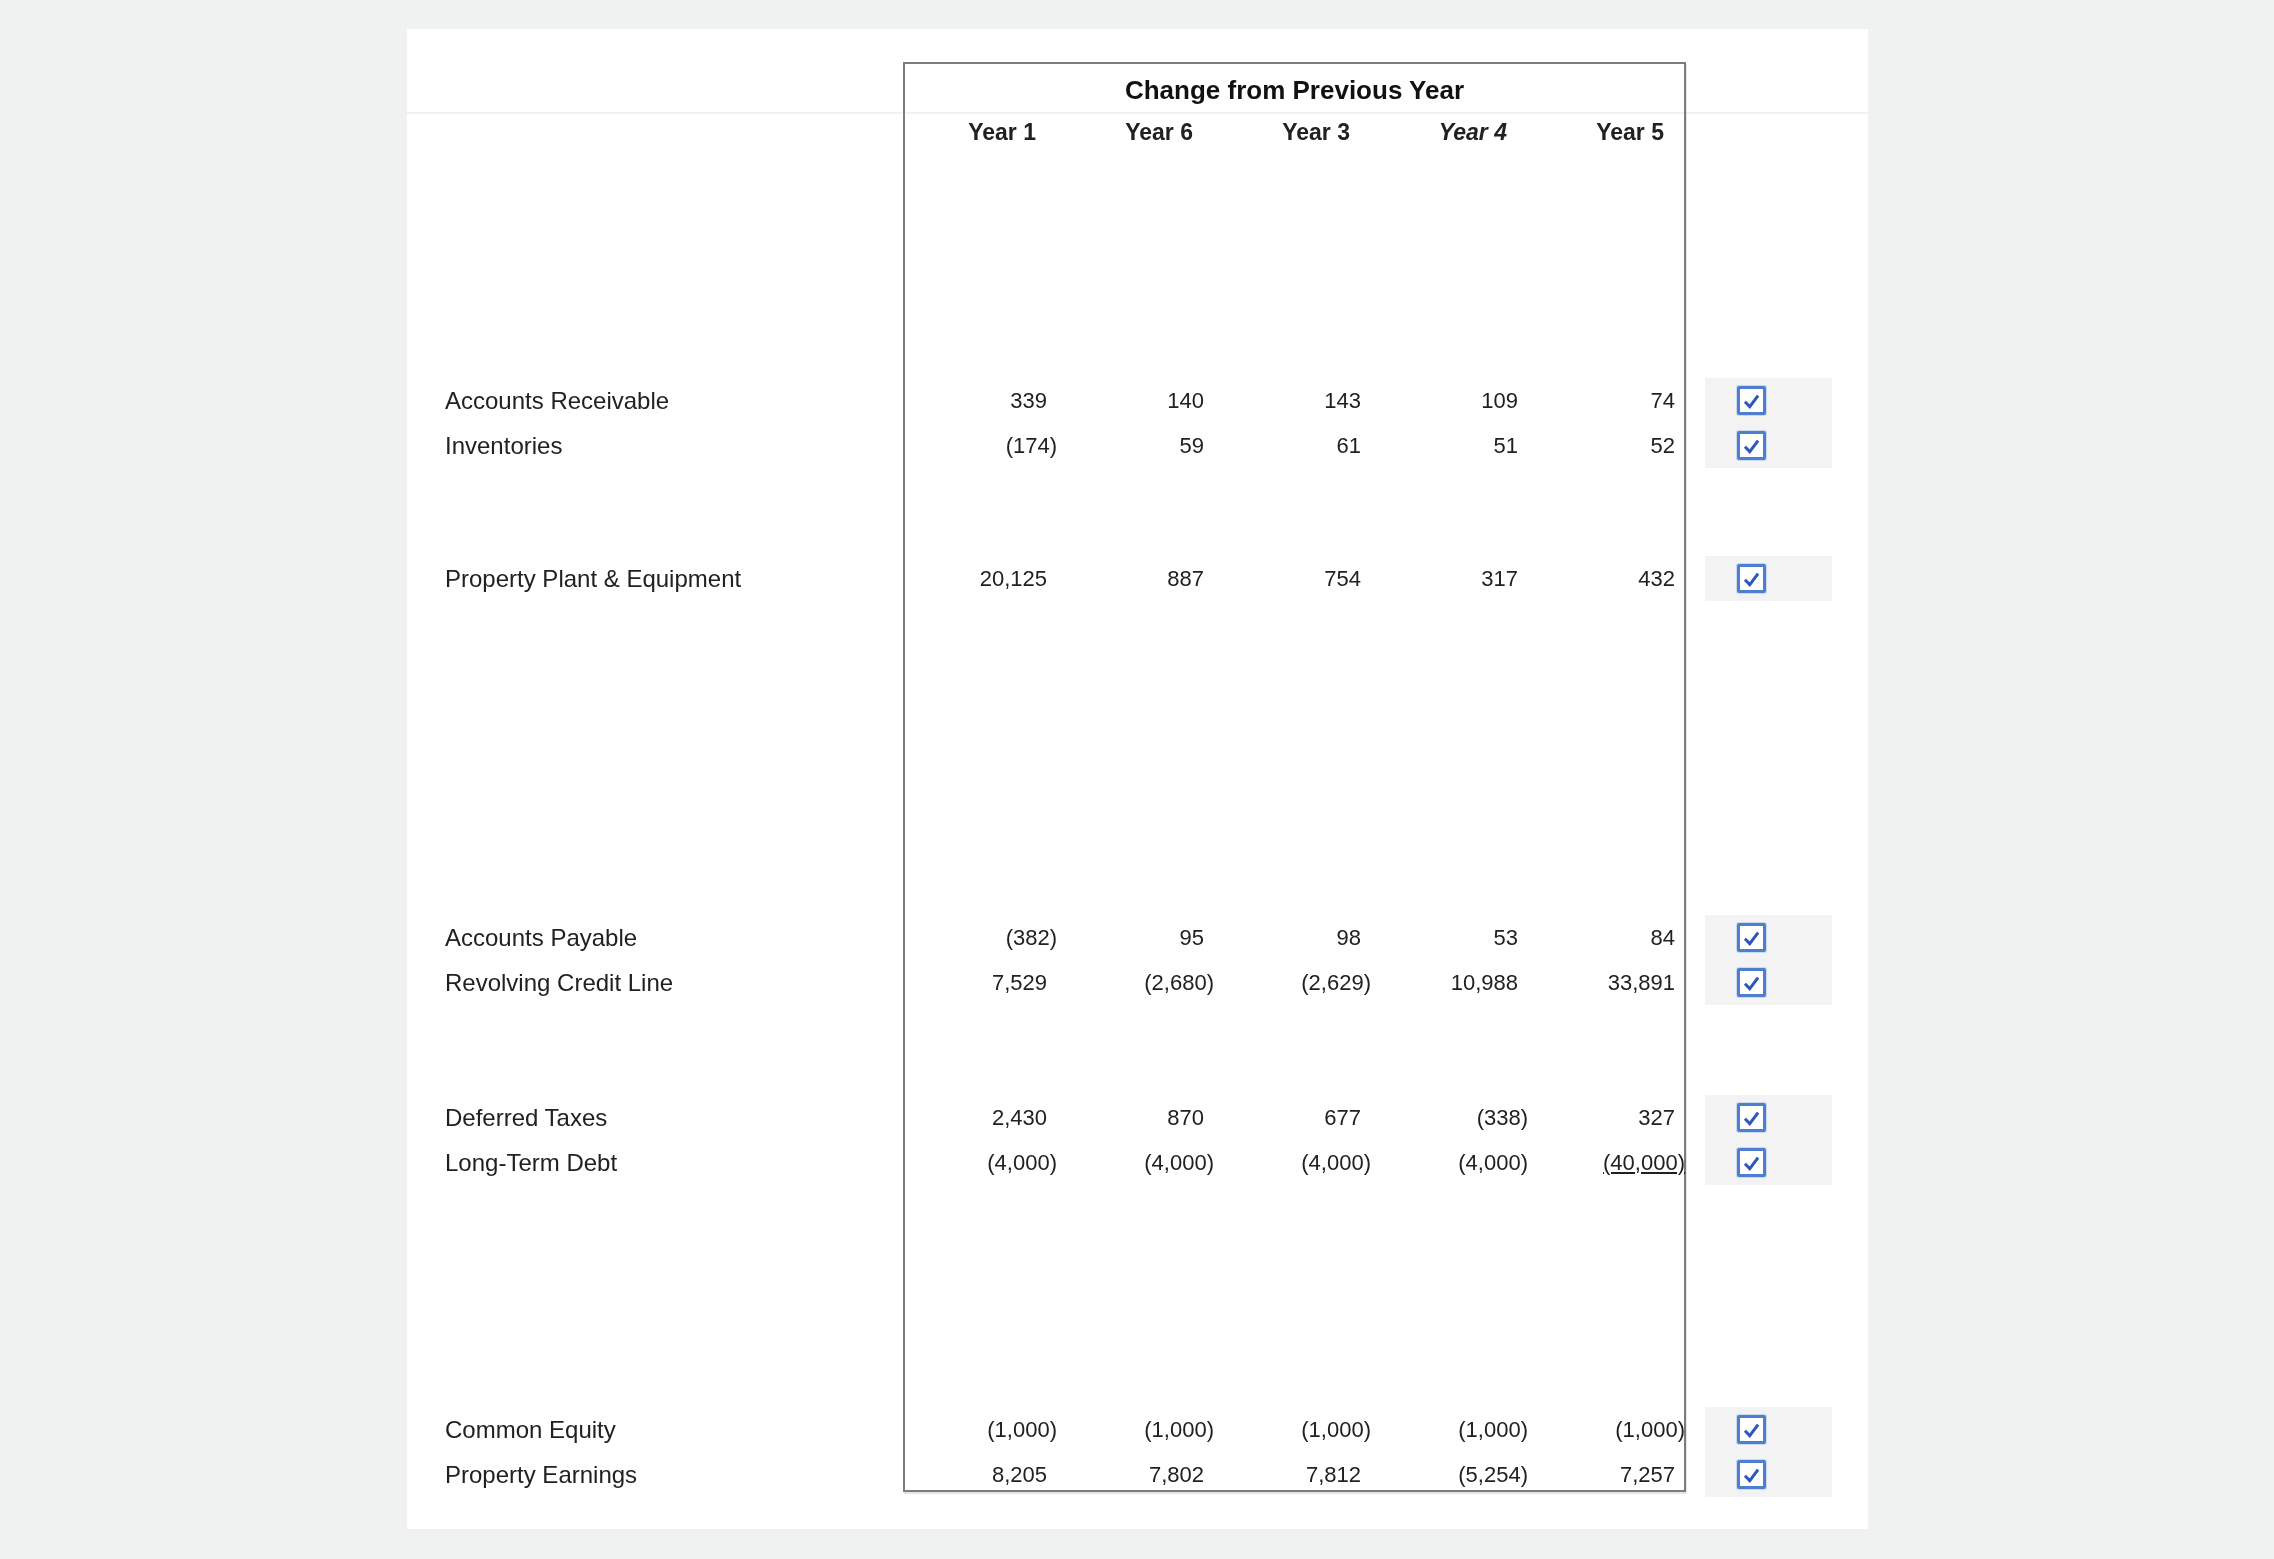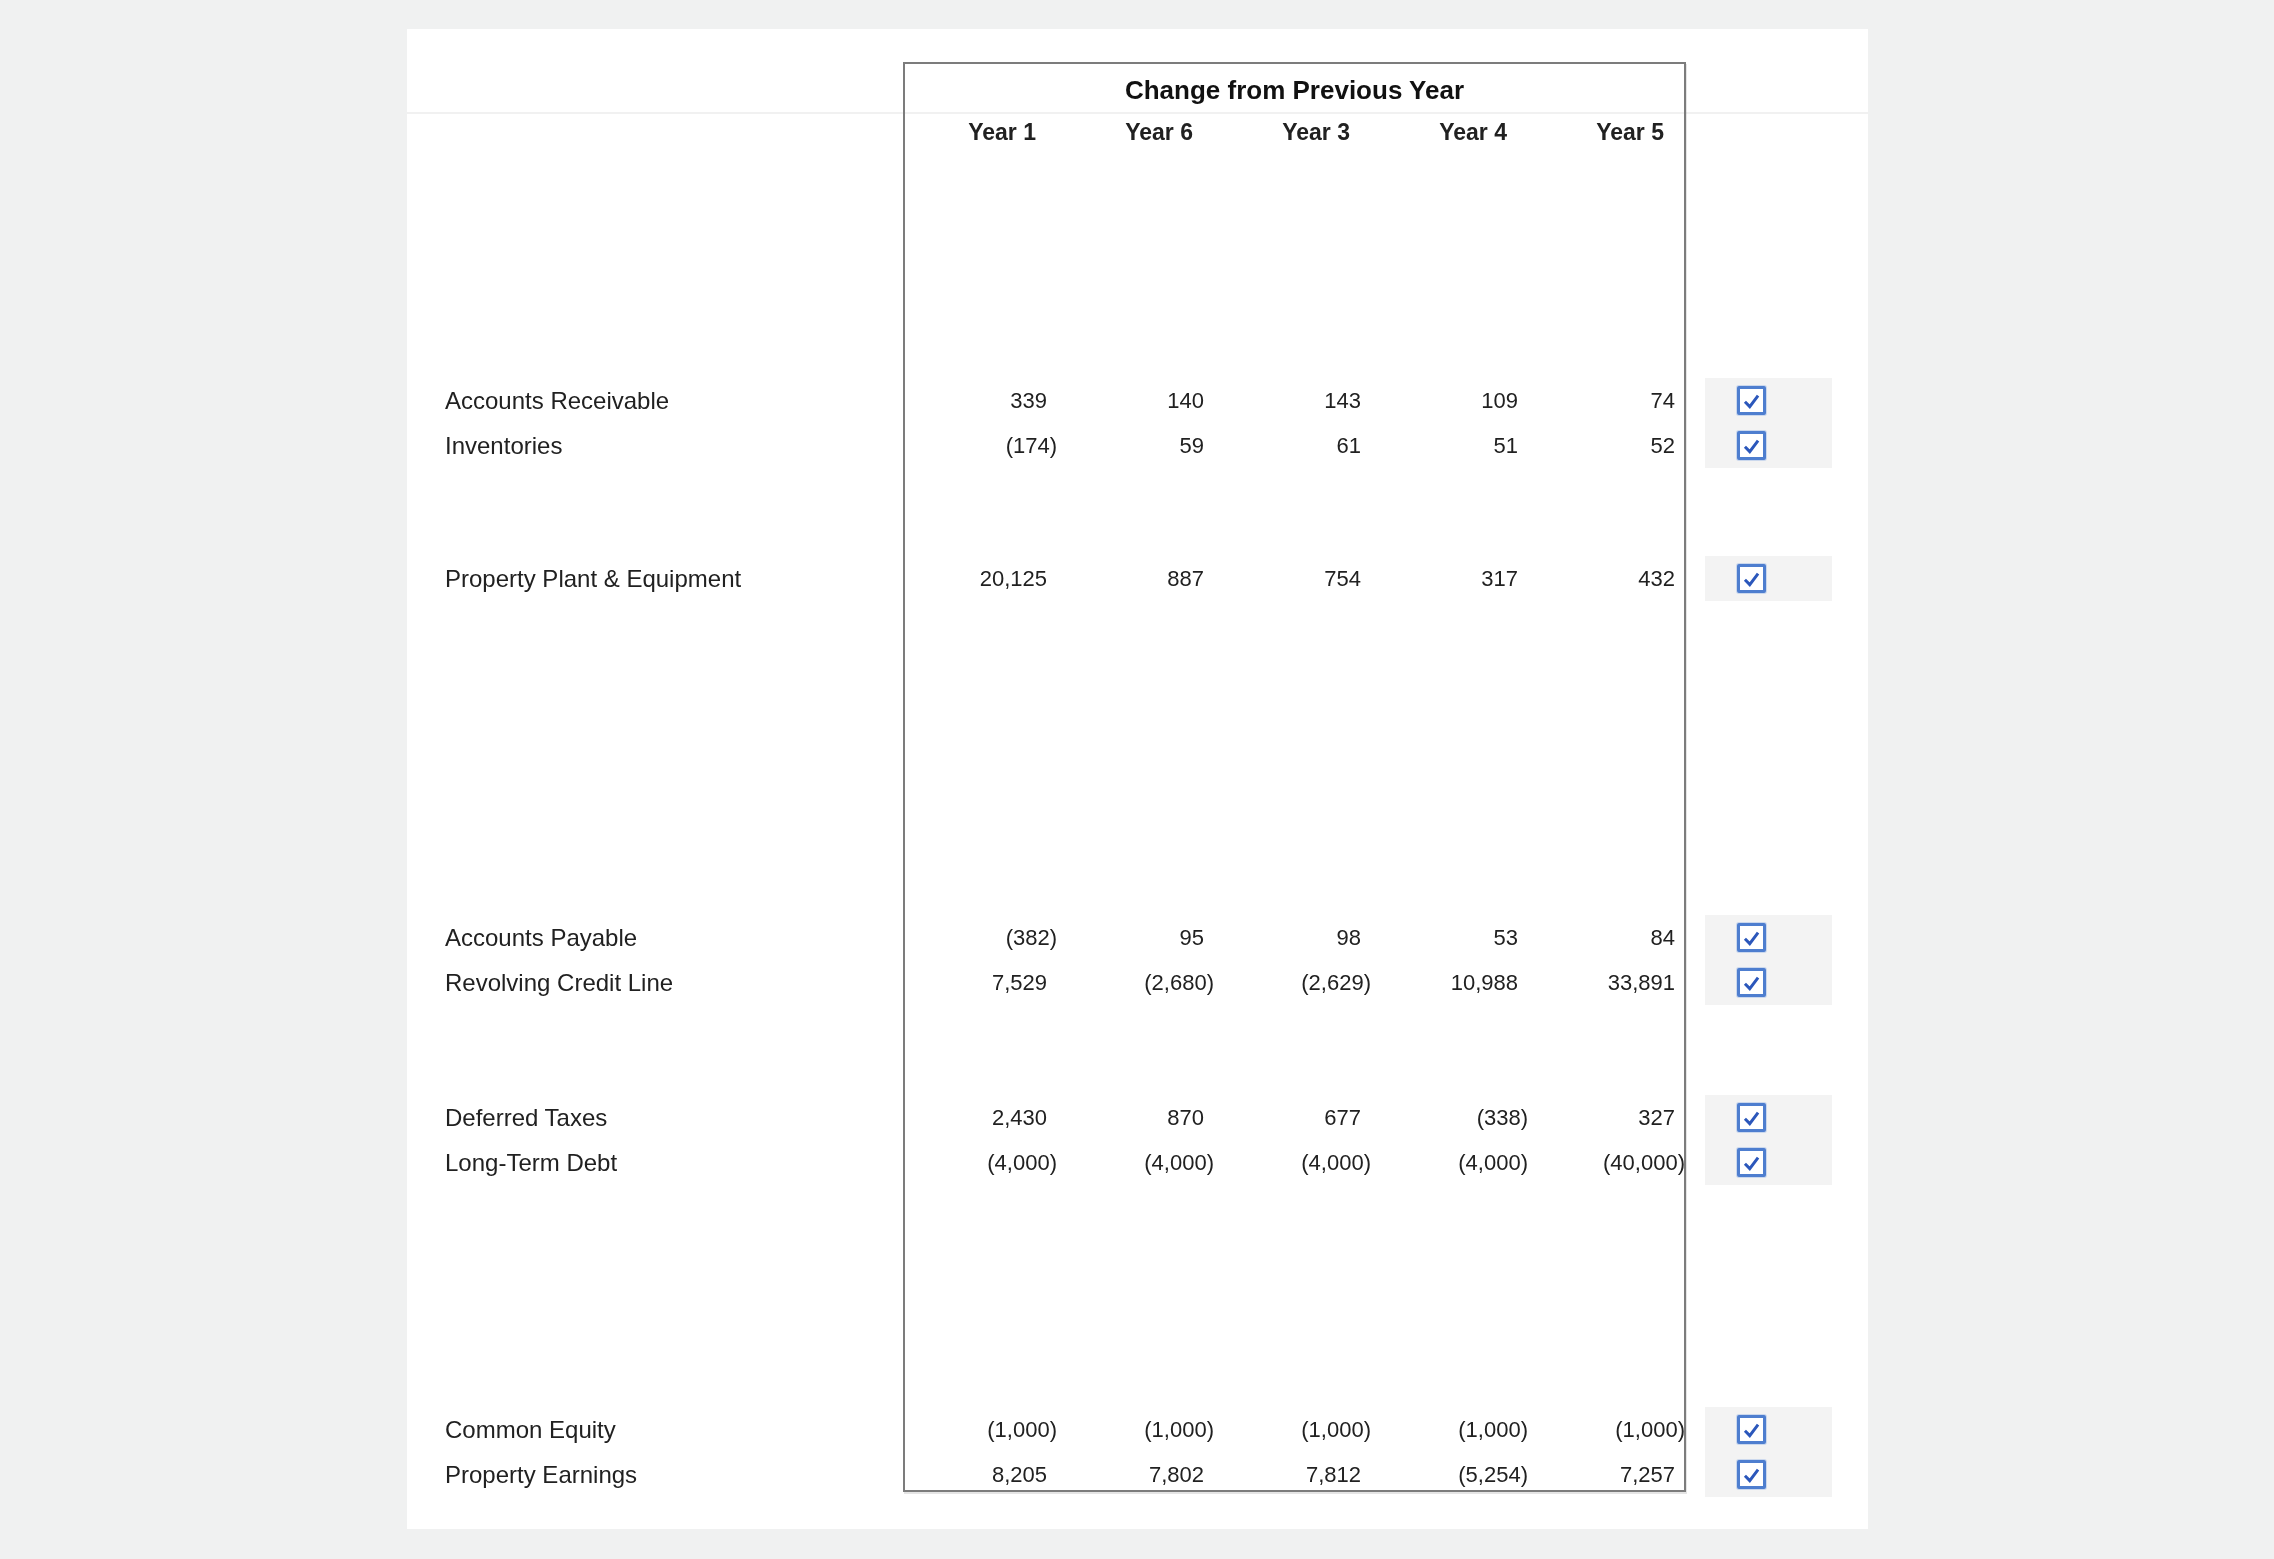--- a/index.html
+++ b/index.html
@@ -33,21 +33,21 @@
 
 <div class="screen">
   <div class="panel">
     <div class="gridline"></div>
     <div class="table-box"></div>
     <div class="table-title">Change from Previous Year</div>
     <div id="year-headers">
         <div class="year-header" style="left: 496px; width: 157px; top: 81px;">Year 1</div>
         <div class="year-header" style="left: 653px; width: 157px; top: 81px;">Year 6</div>
         <div class="year-header" style="left: 810px; width: 157px; top: 81px;">Year 3</div>
-        <div class="year-header" style="left: 967px; width: 157px; top: 81px;">Year 4</div>
+        <div class="year-header" style="left: 967px; width: 157px; top: 81px; font-style: italic;">Year 4</div>
         <div class="year-header" style="left: 1124px; width: 157px; top: 81px;">Year 5</div>
       </div>
     <div id="rows-layer">
         <div class="strip" style="top: 348.5px; height: 45px;"></div>
         <div class="row-label" style="top: 348.5px;">Accounts Receivable</div>
         <div class="value-cell" style="left: 496px; width: 157px; top: 348.5px; padding-right: 13px;">339</div>
         <div class="value-cell" style="left: 653px; width: 157px; top: 348.5px; padding-right: 13px;">140</div>
         <div class="value-cell" style="left: 810px; width: 157px; top: 348.5px; padding-right: 13px;">143</div>
         <div class="value-cell" style="left: 967px; width: 157px; top: 348.5px; padding-right: 13px;">109</div>
         <div class="value-cell" style="left: 1124px; width: 157px; top: 348.5px; padding-right: 13px;">74</div>
@@ -115,21 +115,21 @@
           <svg width="21" height="21" viewBox="0 0 24 24">
             <path d="M4.5 13.5 L10 19 L19.5 6.5" fill="none" stroke="#2b57bb" stroke-width="3.4"></path>
           </svg>
         </div>
         <div class="strip" style="top: 1110.5px; height: 45px;"></div>
         <div class="row-label" style="top: 1110.5px;">Long-Term Debt</div>
         <div class="value-cell" style="left: 496px; width: 157px; top: 1110.5px; padding-right: 3px;">(4,000)</div>
         <div class="value-cell" style="left: 653px; width: 157px; top: 1110.5px; padding-right: 3px;">(4,000)</div>
         <div class="value-cell" style="left: 810px; width: 157px; top: 1110.5px; padding-right: 3px;">(4,000)</div>
         <div class="value-cell" style="left: 967px; width: 157px; top: 1110.5px; padding-right: 3px;">(4,000)</div>
-        <div class="value-cell" style="left: 1124px; width: 157px; top: 1110.5px; padding-right: 3px;">(40,000)</div>
+        <div class="value-cell" style="left: 1124px; width: 157px; top: 1110.5px; padding-right: 3px; text-decoration: underline;">(40,000)</div>
         <div class="checkbox" role="checkbox" aria-checked="true" style="top: 1118.5px;">
           <svg width="21" height="21" viewBox="0 0 24 24">
             <path d="M4.5 13.5 L10 19 L19.5 6.5" fill="none" stroke="#2b57bb" stroke-width="3.4"></path>
           </svg>
         </div>
         <div class="strip" style="top: 1377.5px; height: 45px;"></div>
         <div class="row-label" style="top: 1377.5px;">Common Equity</div>
         <div class="value-cell" style="left: 496px; width: 157px; top: 1377.5px; padding-right: 3px;">(1,000)</div>
         <div class="value-cell" style="left: 653px; width: 157px; top: 1377.5px; padding-right: 3px;">(1,000)</div>
         <div class="value-cell" style="left: 810px; width: 157px; top: 1377.5px; padding-right: 3px;">(1,000)</div>

